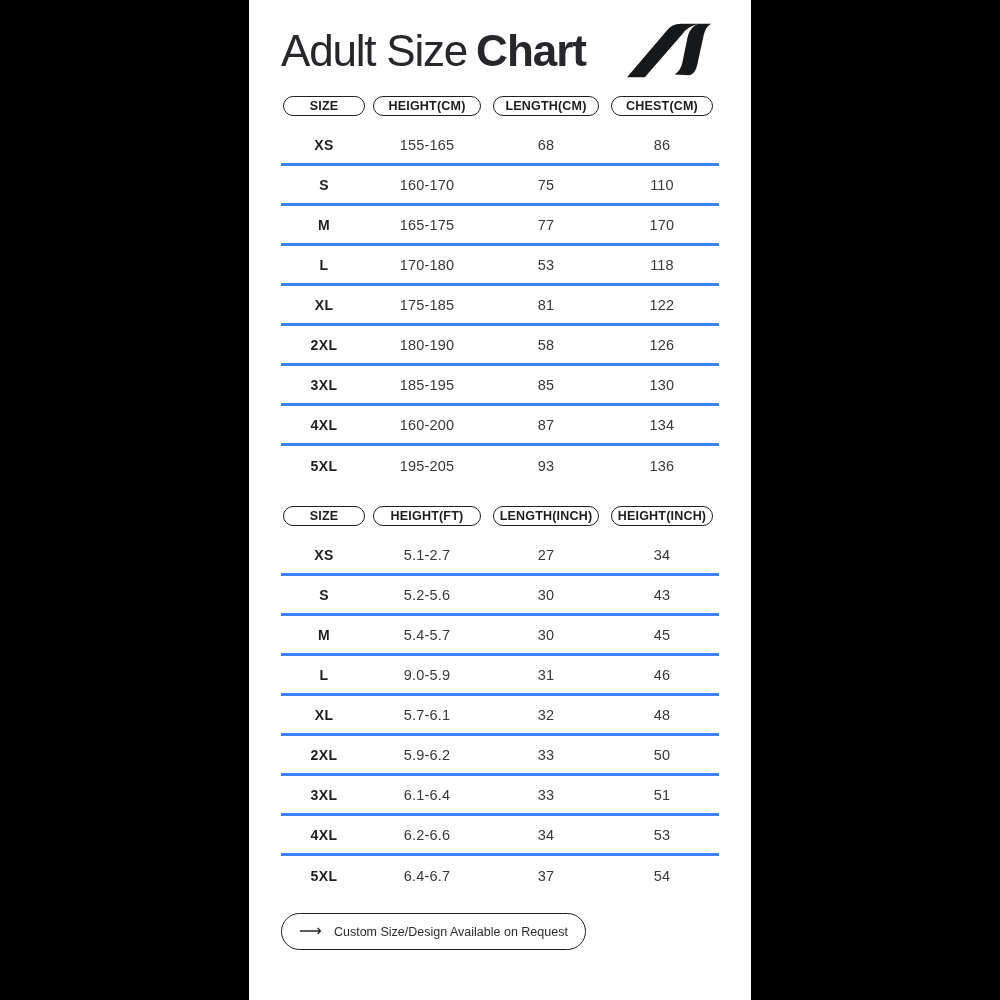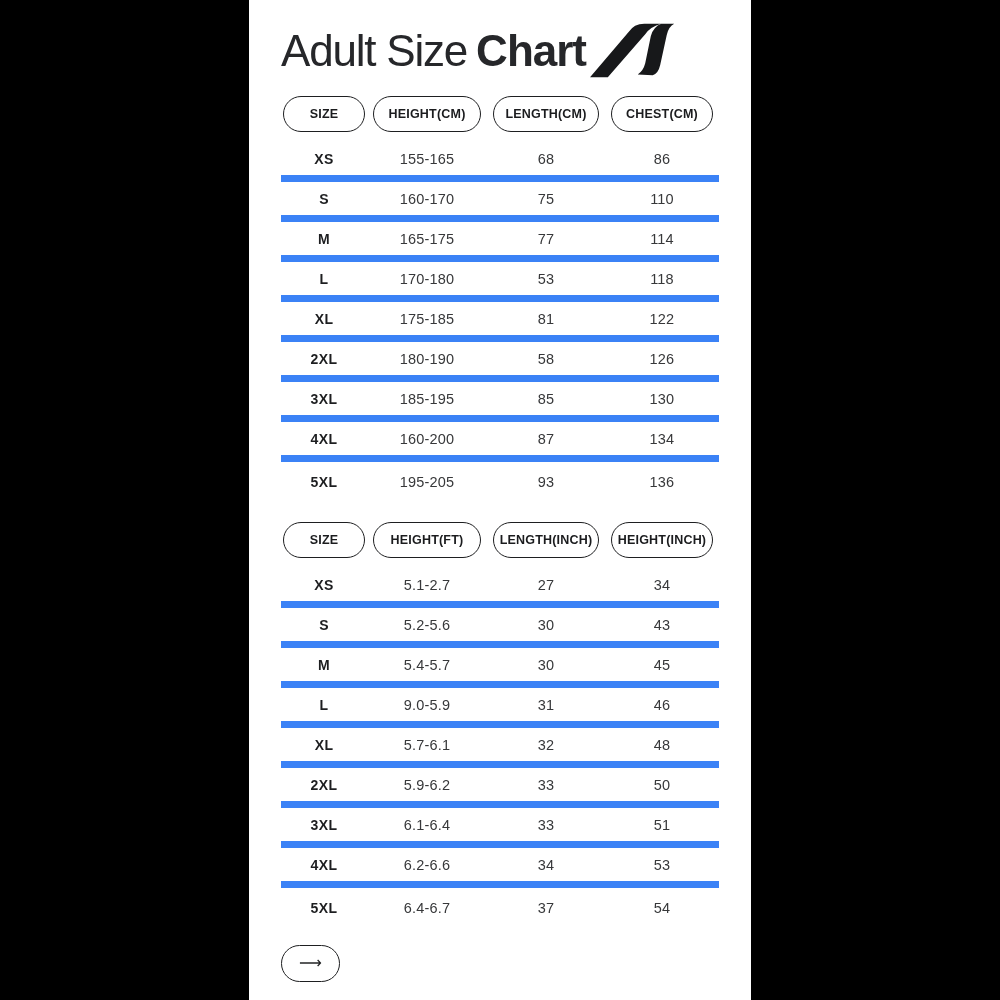--- a/index.html
+++ b/index.html
@@ -14,21 +14,21 @@
     background: #000;
     display: flex; justify-content: center;
   }
   .sheet {
     width: 502px; height: 1000px;
     background: #ffffff;
     padding: 24px 32px 0 32px;
   }
   
   .title-row {
-    display: flex; align-items: center;
+    display: flex; justify-content: space-between; align-items: center;
     height: 54px;
     margin-bottom: 18px;
   }
   h1 {
     font-size: 44px;
     font-weight: 400;
     letter-spacing: -1.2px;
     color: #26272a;
     white-space: nowrap;
   }
@@ -37,32 +37,32 @@
   .logo path { fill: #17181a; }
   
   .pill-row, .row {
     display: grid;
     grid-template-columns: 86px 120px 118px 114px;
     align-items: center;
   }
   .pill {
     border: 1.5px solid #1e1f21;
     border-radius: 19px;
-    height: 36px;
+    height: 20px;
     display: flex; align-items: center; justify-content: center;
     font-weight: 700;
     font-size: 12.5px;
     letter-spacing: 0.2px;
     color: #1b1c1e;
     background: #fff;
   }
   .head-pill { margin: 0 6px; }
   .pill-row .head-pill:first-child { margin: 0 2px; }
   .rows { margin-top: 10px; }
-  .row { height: 40px; border-bottom: 7px solid #3b82f6; }
+  .row { height: 40px; border-bottom: 3px solid #3b82f6; }
   .row:last-child { border-bottom: none; }
   .cell {
     text-align: center;
     font-size: 14.5px;
     color: #37383a;
     letter-spacing: 0.2px;
   }
   .size-cell { font-weight: 700; font-size: 14px; color: #1d1e20; letter-spacing: 0.4px; }
   .table + .table { margin-top: 20px; }
   
@@ -122,21 +122,21 @@
           <div class="row">
             <div class="cell size-cell">S</div>
             <div class="cell">160-170</div>
             <div class="cell">75</div>
             <div class="cell">110</div>
           </div>
           <div class="row">
             <div class="cell size-cell">M</div>
             <div class="cell">165-175</div>
             <div class="cell">77</div>
-            <div class="cell">114</div>
+            <div class="cell">170</div>
           </div>
           <div class="row">
             <div class="cell size-cell">L</div>
             <div class="cell">170-180</div>
             <div class="cell">53</div>
             <div class="cell">118</div>
           </div>
           <div class="row">
             <div class="cell size-cell">XL</div>
             <div class="cell">175-185</div>
@@ -231,17 +231,18 @@
             <div class="cell">6.4-6.7</div>
             <div class="cell">37</div>
             <div class="cell">54</div>
           </div>
         </div>
       </section>
 
     <footer class="footer">
       <div class="footer-pill note-pill">
         <span class="arrow">⟶</span>
+        <span>Custom Size/Design Available on Request</span>
       </div>
     </footer>
 
   </div>
 </div>
 
 </body></html>

